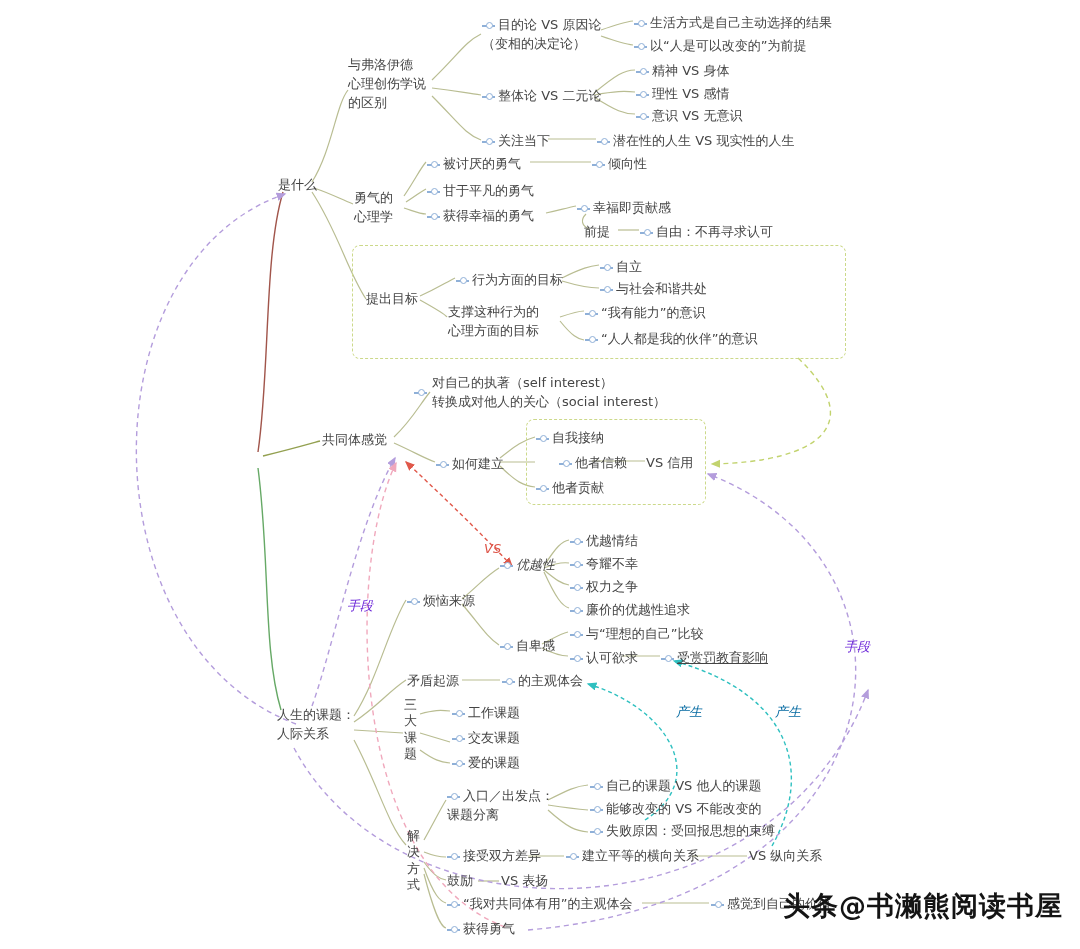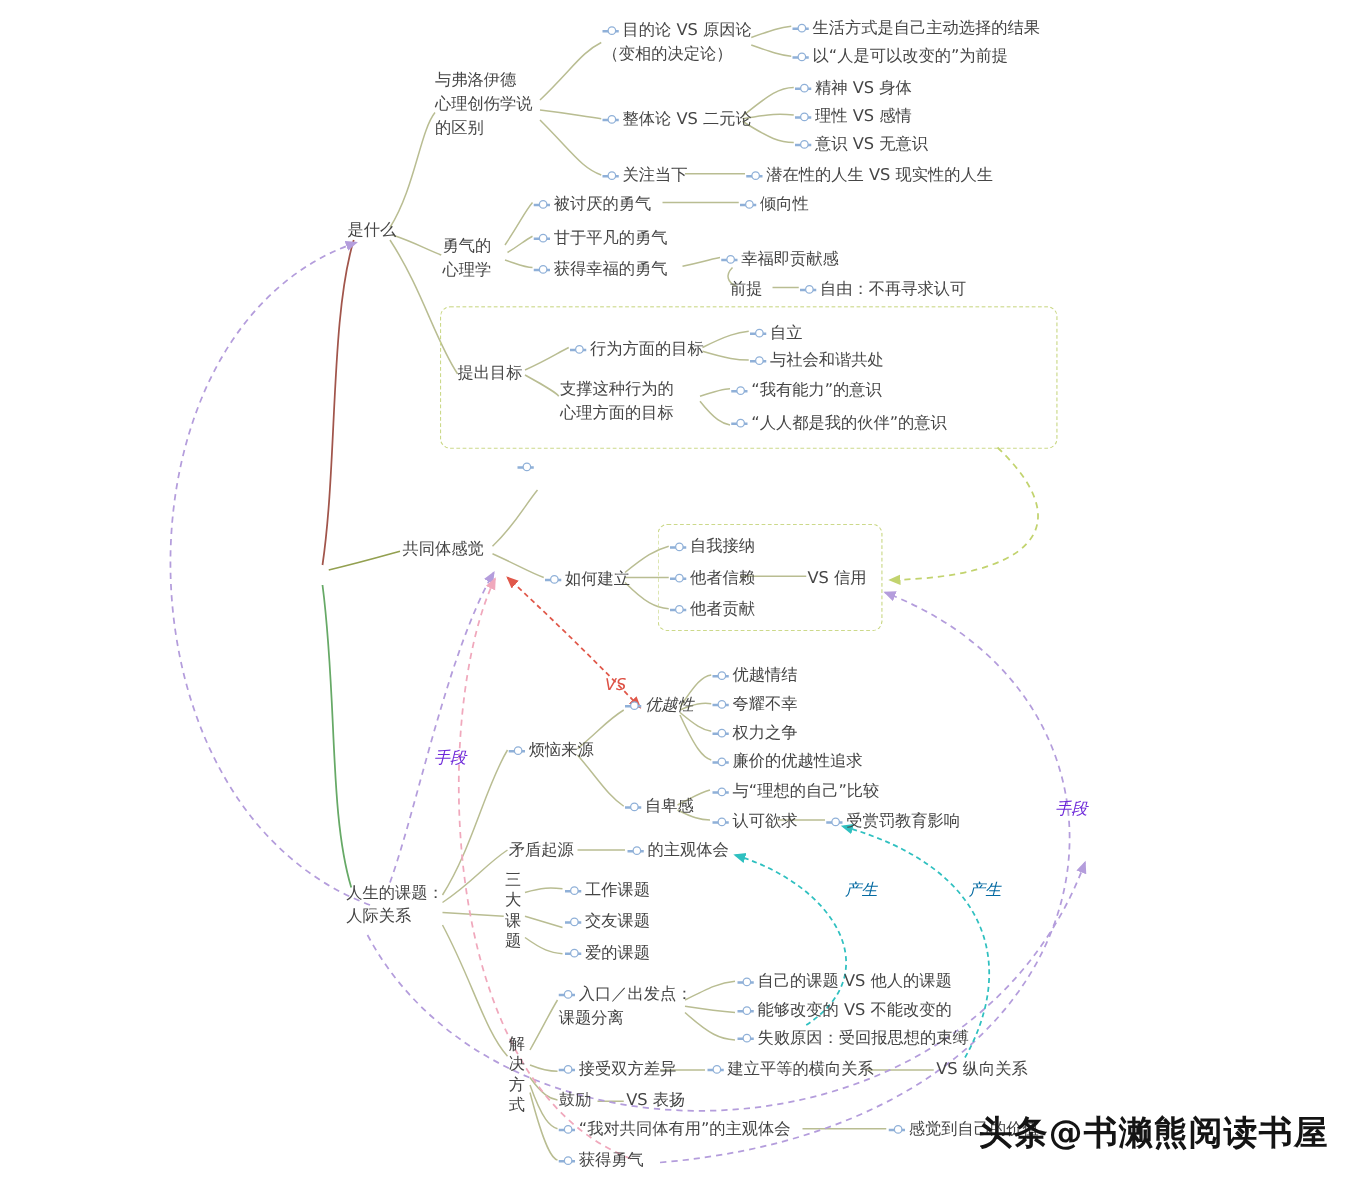--- a/index.html
+++ b/index.html
@@ -155,39 +155,40 @@
   <div class="node" style="left:366px;top:290px;"><span>提出目标</span></div>
   <div class="node" style="left:456px;top:271px;"><span class="li"></span><span>行为方面的目标</span></div>
   <div class="node" style="left:600px;top:258px;"><span class="li"></span><span>自立</span></div>
   <div class="node" style="left:600px;top:280px;"><span class="li"></span><span>与社会和谐共处</span></div>
   <div class="node" style="left:448px;top:303px;"><span>支撑这种行为的
 心理方面的目标</span></div>
   <div class="node" style="left:585px;top:304px;"><span class="li"></span><span>“我有能力”的意识</span></div>
   <div class="node" style="left:585px;top:330px;"><span class="li"></span><span>“人人都是我的伙伴”的意识</span></div>
 
   <div class="node" style="left:322px;top:431px;"><span>共同体感觉</span></div>
-  <div class="node" style="left:432px;top:374px;"><span class="li li-abs"></span></div>
+  <div class="node" style="left:432px;top:374px;"><span class="li li-abs"></span><span>对自己的执著（self interest）
+转换成对他人的关心（social interest）</span></div>
   <div class="node" style="left:436px;top:455px;"><span class="li"></span><span>如何建立</span></div>
   <div class="node" style="left:536px;top:429px;"><span class="li"></span><span>自我接纳</span></div>
-  <div class="node" style="left:536px;top:454px;"><span class="li"></span><span>他者信赖</span></div>
+  <div class="node" style="left:559px;top:454px;"><span class="li"></span><span>他者信赖</span></div>
   <div class="node" style="left:646px;top:454px;"><span>VS 信用</span></div>
   <div class="node" style="left:536px;top:479px;"><span class="li"></span><span>他者贡献</span></div>
 
   <div class="node" style="left:277px;top:706px;"><span>人生的课题：
 人际关系</span></div>
   <div class="node" style="left:407px;top:592px;"><span class="li"></span><span>烦恼来源</span></div>
   <div class="node" style="left:500px;top:556px;font-style:italic;"><span class="li"></span><span>优越性</span></div>
   <div class="node" style="left:570px;top:532px;"><span class="li"></span><span>优越情结</span></div>
   <div class="node" style="left:570px;top:555px;"><span class="li"></span><span>夸耀不幸</span></div>
   <div class="node" style="left:570px;top:578px;"><span class="li"></span><span>权力之争</span></div>
   <div class="node" style="left:570px;top:601px;"><span class="li"></span><span>廉价的优越性追求</span></div>
   <div class="node" style="left:500px;top:637px;"><span class="li"></span><span>自卑感</span></div>
   <div class="node" style="left:570px;top:625px;"><span class="li"></span><span>与“理想的自己”比较</span></div>
   <div class="node" style="left:570px;top:649px;"><span class="li"></span><span>认可欲求</span></div>
-  <div class="node" style="left:661px;top:649px;"><span class="li"></span><span>受赏罚教育影响</span></div>
+  <div class="node" style="left:661px;top:649px;text-decoration:underline;"><span class="li"></span><span>受赏罚教育影响</span></div>
   <div class="node" style="left:407px;top:672px;"><span>矛盾起源</span></div>
   <div class="node" style="left:502px;top:672px;"><span class="li"></span><span>的主观体会</span></div>
   <div class="node vert" style="left:404px;top:697px;"><span>三
 大
 课
 题</span></div>
   <div class="node" style="left:452px;top:704px;"><span class="li"></span><span>工作课题</span></div>
   <div class="node" style="left:452px;top:729px;"><span class="li"></span><span>交友课题</span></div>
   <div class="node" style="left:452px;top:754px;"><span class="li"></span><span>爱的课题</span></div>
   <div class="node vert" style="left:407px;top:828px;"><span>解

